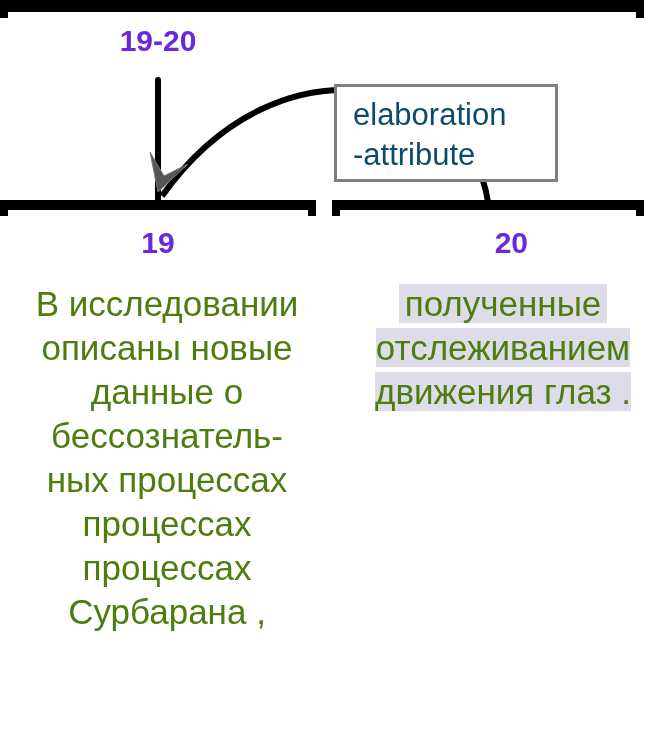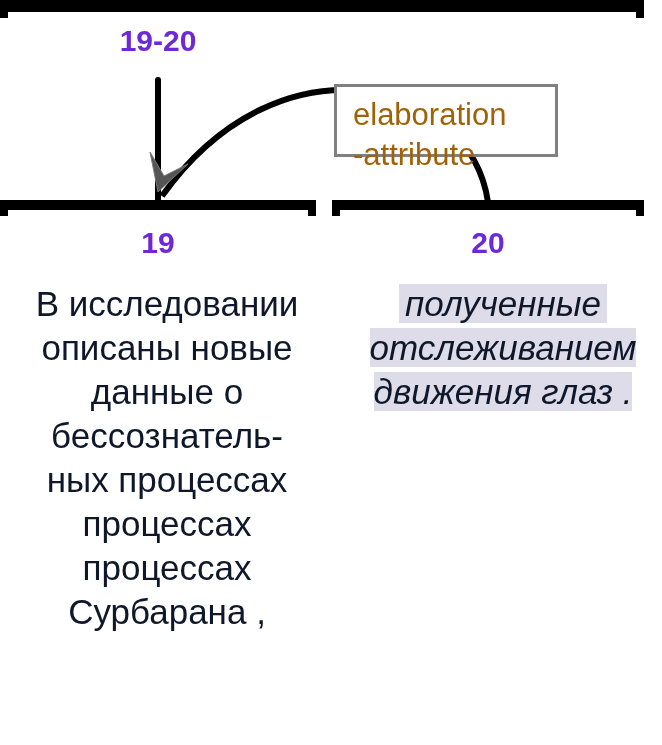--- a/index.html
+++ b/index.html
@@ -1,23 +1,23 @@
 <!DOCTYPE html>
 <html><head>
 <meta charset="utf-8">
 <style>
   html,body{margin:0;padding:0;background:#fff;}
   body{width:662px;height:745px;position:relative;overflow:hidden;font-family:"Liberation Sans",sans-serif;}
   svg.diagram{position:absolute;left:0;top:0;}
   .lbl{position:absolute;font-weight:bold;color:#6d28d9;font-size:30px;text-align:center;}
-  .relbox{position:absolute;left:334px;top:84px;width:224px;height:73px;border:3px solid #808080;box-sizing:border-box;background:#fff;color:#a16207;font-size:31px;line-height:40px;padding:8px 0 0 16px;}
+  .relbox{position:absolute;left:334px;top:84px;width:224px;height:98px;border:3px solid #808080;box-sizing:border-box;background:#fff;color:#0c4a6e;font-size:31px;line-height:40px;padding:8px 0 0 16px;}
   .relbox span{display:block;white-space:nowrap;}
-  .seg{position:absolute;font-size:35px;line-height:44px;color:#0f172a;text-align:center;}
+  .seg{position:absolute;font-size:35px;line-height:44px;color:#4d7c0f;text-align:center;}
   .seg .ln{display:block;white-space:nowrap;}
-  .hl-gray{background:#dedce8;font-style:italic;}
+  .hl-gray{background:#dedce8;}
   .hl-yellow{background:#e6f5a6;}
 </style>
 </head>
 <body>
 
 <svg class="diagram" width="662" height="745">
 
   <g>
     <rect x="0" y="0" width="644" height="12" fill="#000"></rect>
     <rect x="0" y="0" width="8" height="18" fill="#000"></rect>
@@ -43,21 +43,21 @@
 </svg>
 
 <div class="lbl" style="left:98px;top:24px;width:120px;">19-20</div>
 
 <div class="relbox">
   <span>elaboration</span>
   <span>-attribute</span>
 </div>
 
 <div class="lbl" style="left:118px;top:226px;width:80px;">19</div>
-<div class="lbl" style="left:448px;top:226px;width:80px;">20</div>
+<div class="lbl" style="left:448px;top:226px;width:80px;text-align:right;">20</div>
 
 <div class="seg" style="left:0;top:282px;width:334px;">
   <span class="ln">В исследовании</span>
   <span class="ln">описаны новые</span>
   <span class="ln">данные о</span>
   <span class="ln">бессознатель-</span>
   <span class="ln">ных процессах</span>
   <span class="ln">процессах</span>
   <span class="ln">процессах</span>
   <span class="ln">Сурбарана ,</span>

